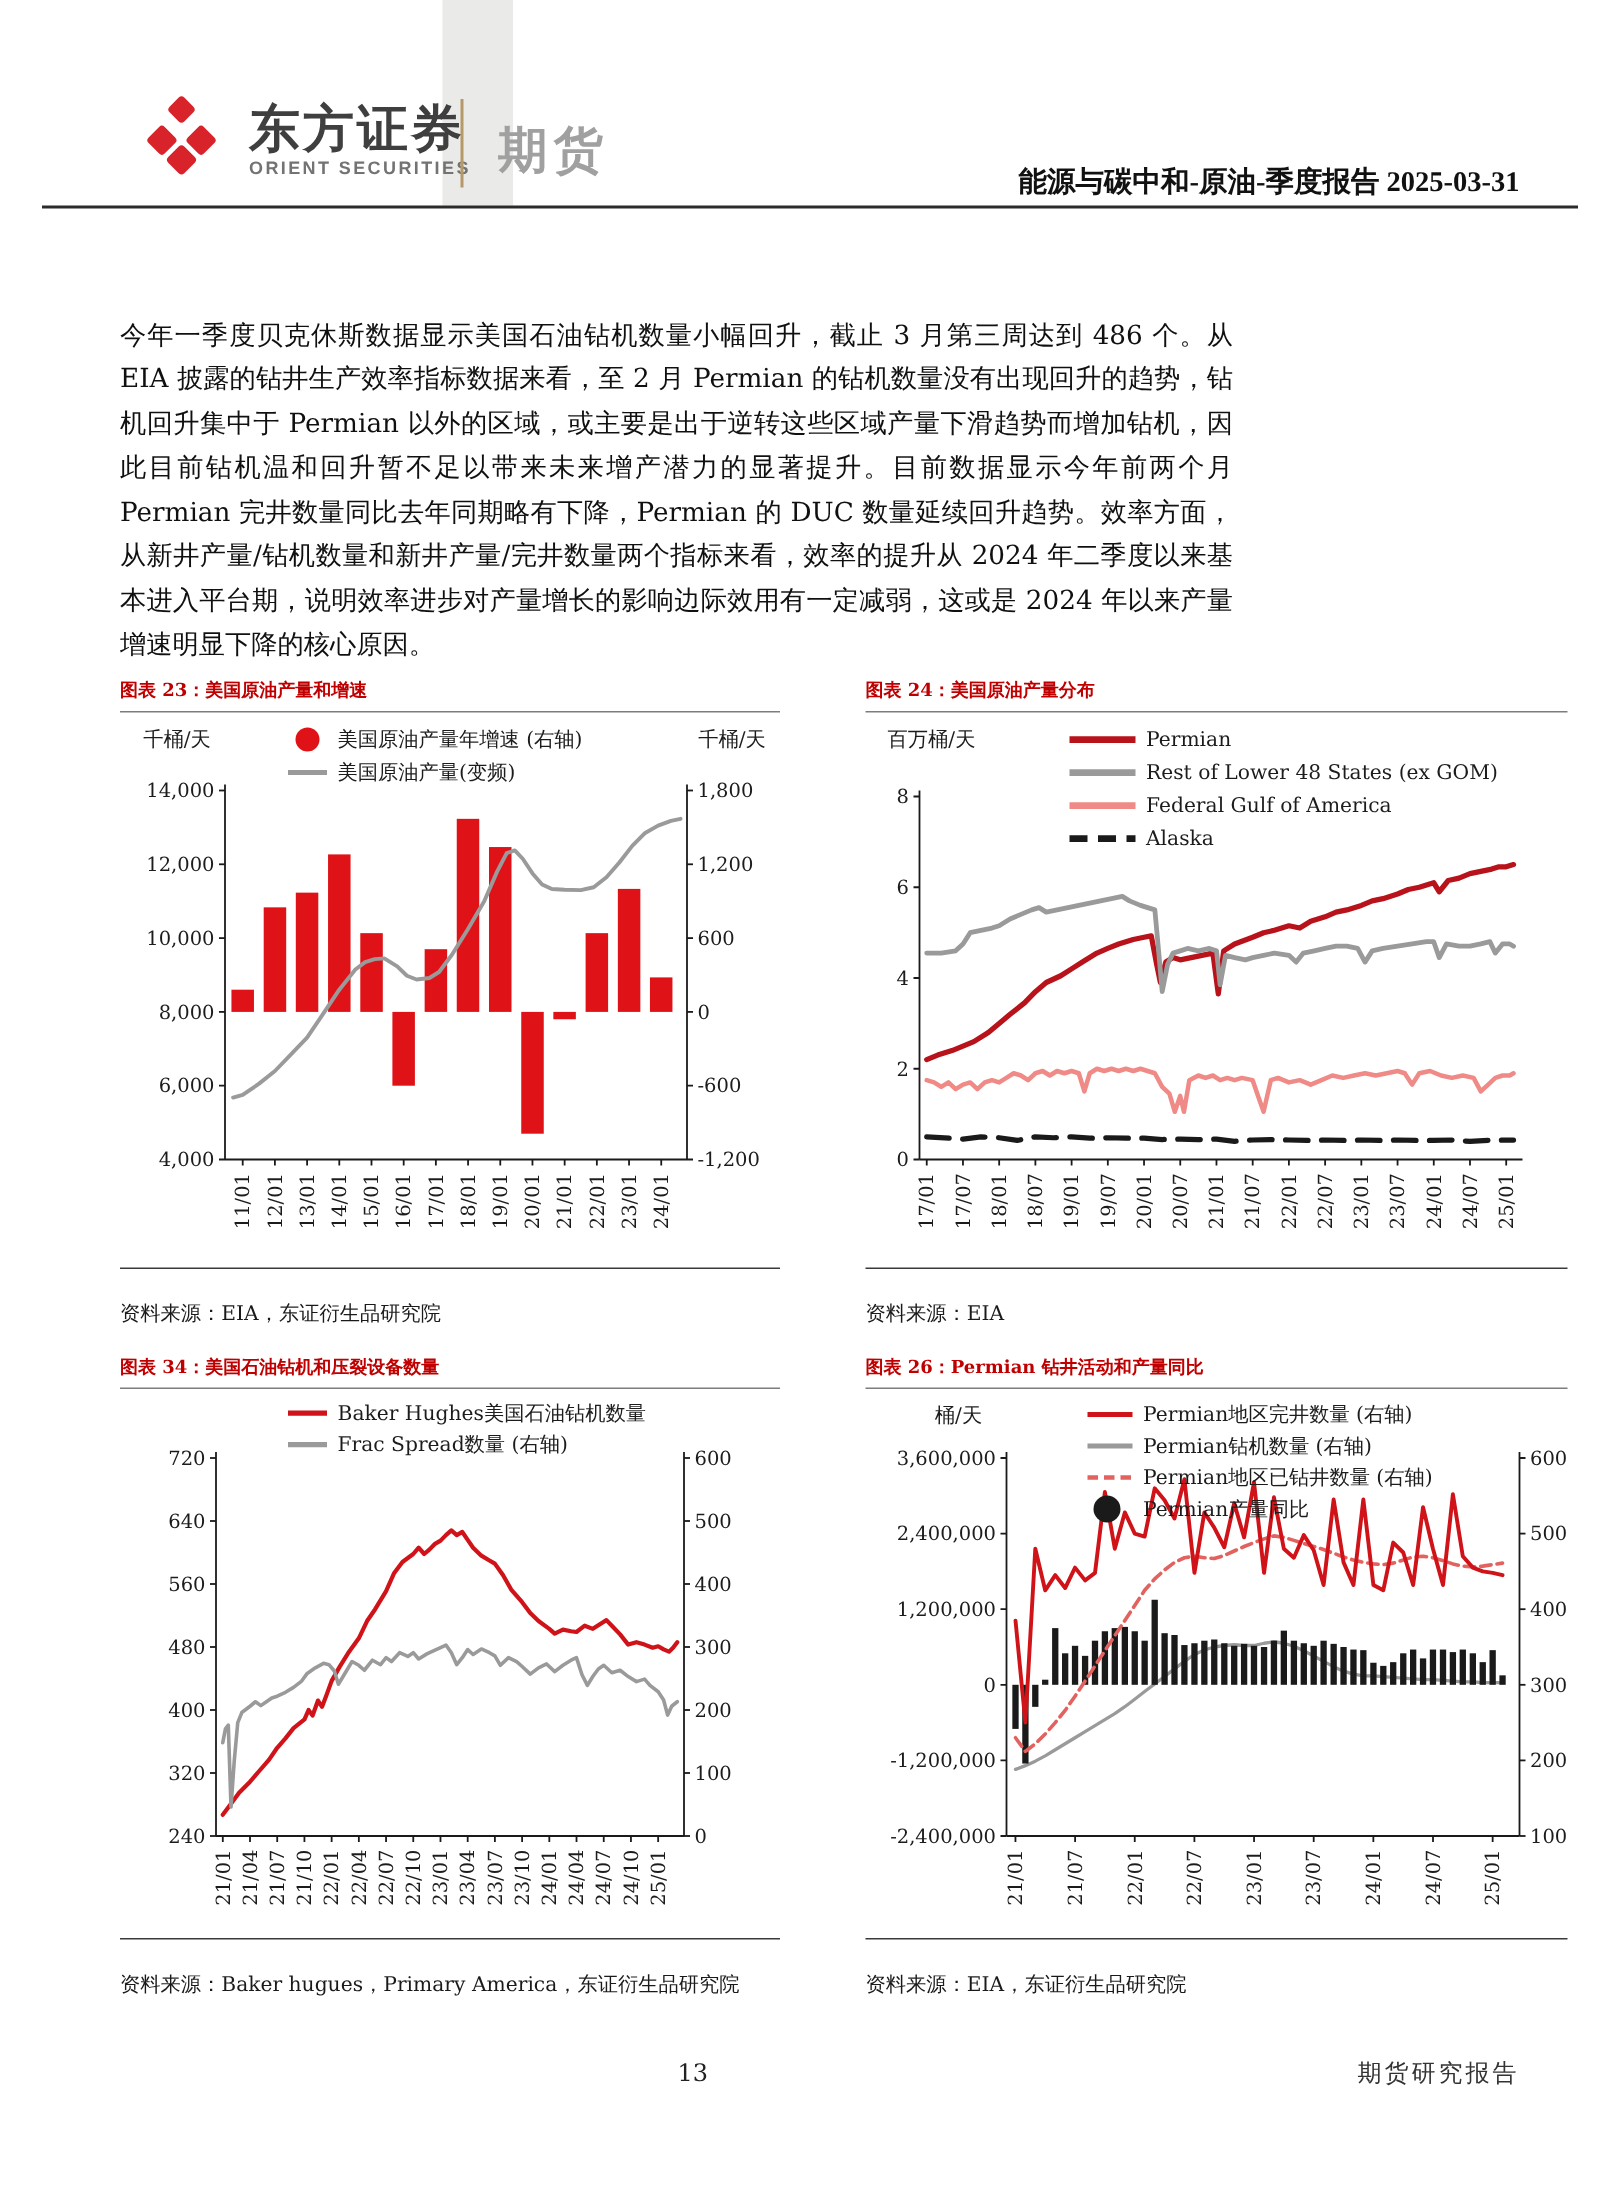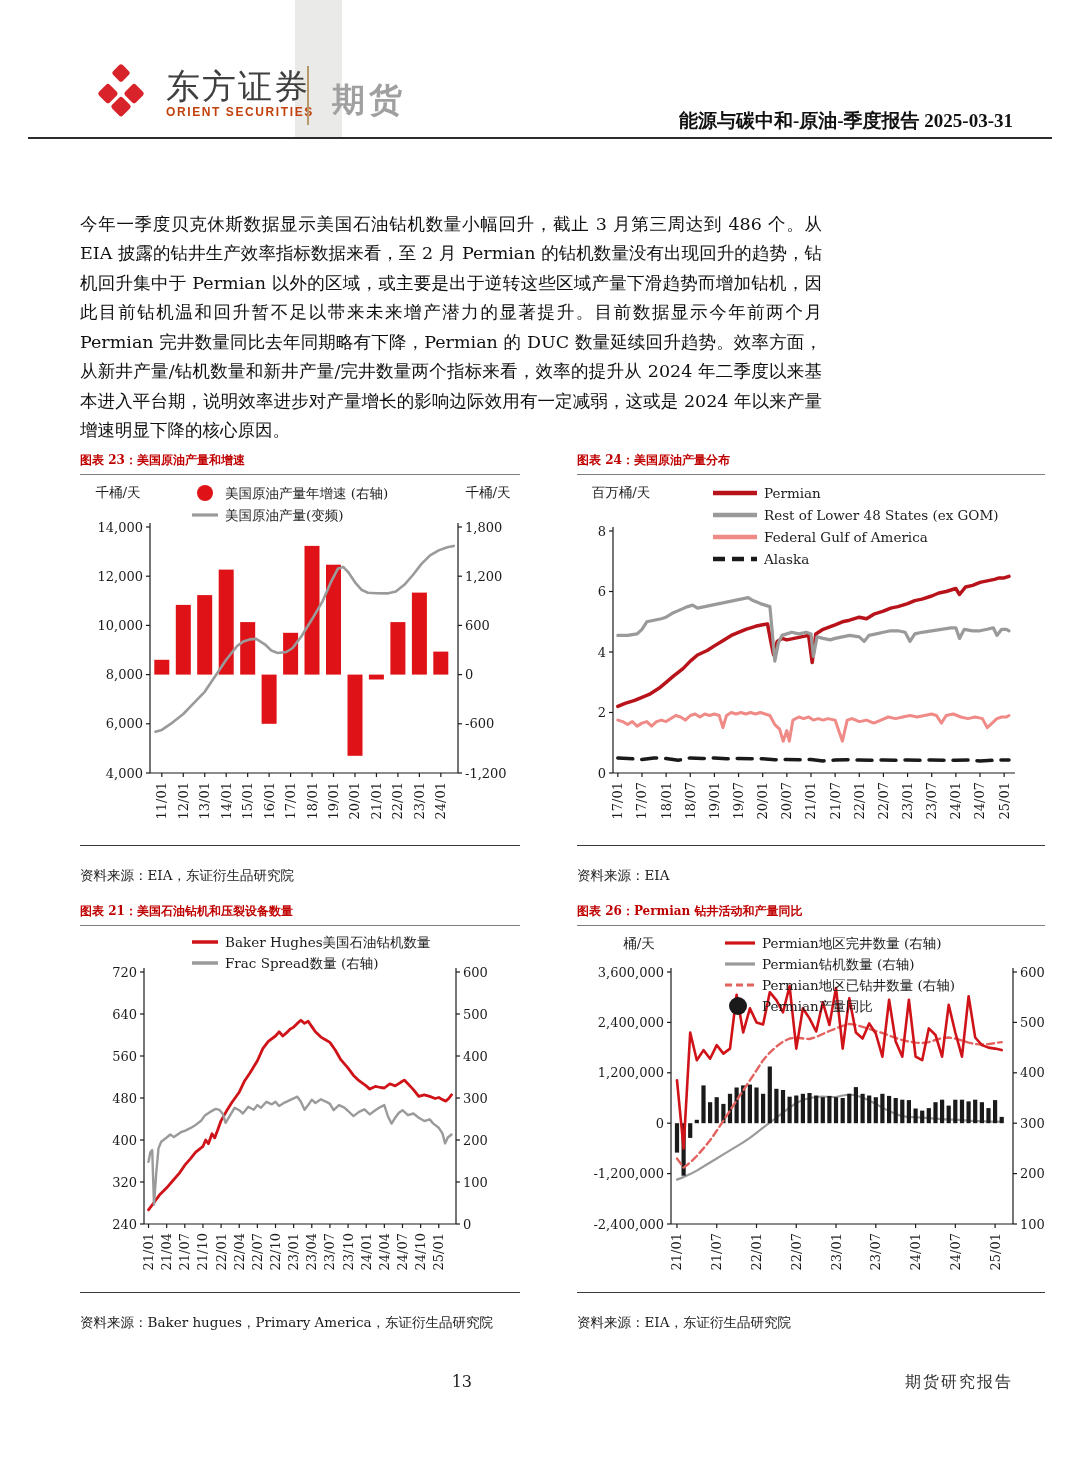--- a/index.html
+++ b/index.html
@@ -2,22 +2,22 @@
 <html><head>
 <meta charset="utf-8">
 <style>
   html,body{margin:0;padding:0;background:#fff;}
   .page{position:relative;width:1080px;height:1466px;background:#ffffff;overflow:hidden;
         font-family:"DejaVu Serif","Liberation Serif",serif;color:#141414;}
   
   .gray-band{position:absolute;left:295px;top:0;width:47px;height:137px;background:#eaeae8;}
   .logo-block{position:absolute;left:88px;top:58px;display:flex;align-items:center;gap:12px;
               font-family:"Liberation Sans","DejaVu Sans",sans-serif;}
-  .logo-text-cn{font-size:34px;font-weight:400;color:#3f3f3f;letter-spacing:2px;line-height:1.05;}
-  .logo-text-en{font-size:12px;font-weight:700;color:#c2410c;letter-spacing:1.6px;}
+  .logo-text-cn{font-size:34px;font-weight:700;color:#3f3f3f;letter-spacing:2px;line-height:1.05;}
+  .logo-text-en{font-size:12px;font-weight:700;color:#737373;letter-spacing:1.6px;}
   .header-divider{position:absolute;left:307px;top:66px;width:2px;height:59px;background:#b5996b;}
   .dept{position:absolute;left:332px;top:78px;font-size:33px;font-weight:700;color:#a0a0a0;
         font-family:"Liberation Sans","DejaVu Sans",sans-serif;letter-spacing:4px;}
   .report-title{position:absolute;right:67px;top:108px;font-size:19px;font-weight:700;color:#111;
         font-family:Liberation Serif, serif;}
   .header-rule{position:absolute;left:28px;top:137px;width:1024px;height:2px;background:#2b2b2b;}
   
   .body-text{position:absolute;left:80px;top:192px;width:742px;font-size:17.5px;line-height:29.5px;
              text-align:justify;color:#101010;}
   
@@ -207,21 +207,21 @@
         <text x="187" y="38.5" text-anchor="start" font-size="13.5" fill="#1c1c1c">Rest of Lower 48 States (ex GOM)</text>
         <line x1="136" y1="56" x2="180" y2="56" stroke="#ef8a87" stroke-width="4.5"></line>
         <text x="187" y="60.5" text-anchor="start" font-size="13.5" fill="#1c1c1c">Federal Gulf of America</text>
         <line x1="136" y1="78" x2="180" y2="78" stroke="#1a1a1a" stroke-width="4.5" stroke-dasharray="12,7"></line>
         <text x="187" y="82.5" text-anchor="start" font-size="13.5" fill="#1c1c1c">Alaska</text>
       </svg>
     <div class="chart-source">资料来源：EIA</div>
   </section>
 
   <section class="chart-block col-l row-2">
-    <h3 class="chart-title">图表 21：美国石油钻机和压裂设备数量</h3>
+    <h3 class="chart-title">图表 34：美国石油钻机和压裂设备数量</h3>
     <svg class="chart-svg" width="440" height="358" viewBox="0 0 440 358">
         <path d="M68.5 277.8L74.0 270.5L79.4 263.1L86.7 255.8L92.1 249.5L99.4 241.1L104.8 233.2L110.3 226.9L115.7 220.1L123.0 214.3L125.7 208.0L128.4 211.7L132.0 201.7L134.7 205.9L137.5 198.5L141.1 188.6L146.5 179.1L152.0 170.2L159.2 160.2L164.7 148.7L170.1 140.8L177.4 128.7L182.8 116.6L188.3 109.3L195.5 104.0L199.1 99.8L202.8 104.0L206.4 100.9L210.0 97.2L213.7 95.1L217.3 91.4L220.9 88.3L224.5 91.4L228.2 89.3L231.8 94.6L235.4 99.8L240.9 105.1L246.3 108.3L249.9 110.4L255.4 118.2L260.8 127.7L268.1 136.1L273.5 143.4L279.0 148.7L286.2 153.9L289.8 157.1L295.3 154.4L300.7 155.5L304.3 156.0L309.8 151.8L315.2 153.9L320.7 150.3L324.3 148.1L327.9 151.8L333.4 157.6L338.8 164.4L344.3 162.8L349.7 164.4L355.1 166.5L358.8 165.5L362.4 167.6L366.0 169.1L368.7 166.5L371.5 162.8" fill="none" stroke="#cf1318" stroke-width="2.8" stroke-linejoin="round" stroke-linecap="round"></path>
         <path d="M68.5 229.8L70.3 220.6L72.2 218.1L74.0 272.7L76.2 241.6L78.5 216.4L81.2 209.7L86.7 205.5L90.3 202.5L93.9 205.1L97.6 202.5L101.2 200.0L104.8 198.8L110.3 196.2L115.7 192.9L121.1 188.7L124.8 183.6L130.2 179.9L135.7 176.9L139.3 177.8L142.9 182.0L145.6 190.8L150.2 183.2L154.7 175.7L159.2 178.2L162.9 181.5L168.3 174.8L173.7 177.8L177.4 173.1L181.0 175.7L186.4 169.8L191.9 172.3L195.5 169.8L199.1 174.0L204.6 170.6L210.0 168.1L213.7 166.4L217.3 164.7L220.9 169.8L224.5 177.8L228.2 173.1L231.8 167.7L235.4 171.0L240.9 167.3L246.3 169.8L249.9 171.9L253.6 178.2L259.0 173.1L264.4 175.7L268.1 179.0L273.5 184.1L279.0 179.9L284.4 177.3L289.8 182.4L295.3 178.2L300.7 174.8L304.3 173.1L308.0 184.5L311.6 191.6L315.2 185.7L318.9 180.7L322.5 178.2L327.9 183.2L333.4 181.5L338.8 185.7L344.3 189.1L349.7 187.4L353.3 191.6L358.8 195.8L362.4 201.3L365.1 211.4L367.8 205.5L371.5 202.5" fill="none" stroke="#9a9a9a" stroke-width="2.4" stroke-linejoin="round" stroke-linecap="round"></path>
         <line x1="64" y1="36" x2="64" y2="292" stroke="#1a1a1a" stroke-width="1.2"></line>
         <line x1="64" y1="292" x2="376" y2="292" stroke="#1a1a1a" stroke-width="1.2"></line>
         <line x1="376" y1="36" x2="376" y2="292" stroke="#1a1a1a" stroke-width="1.2"></line>
         <line x1="60" y1="292" x2="64" y2="292" stroke="#1a1a1a" stroke-width="1.2"></line>
         <text x="57" y="296.5" text-anchor="end" font-size="13" fill="#1c1c1c">240</text>
         <line x1="60" y1="250" x2="64" y2="250" stroke="#1a1a1a" stroke-width="1.2"></line>
         <text x="57" y="254.5" text-anchor="end" font-size="13" fill="#1c1c1c">320</text>

